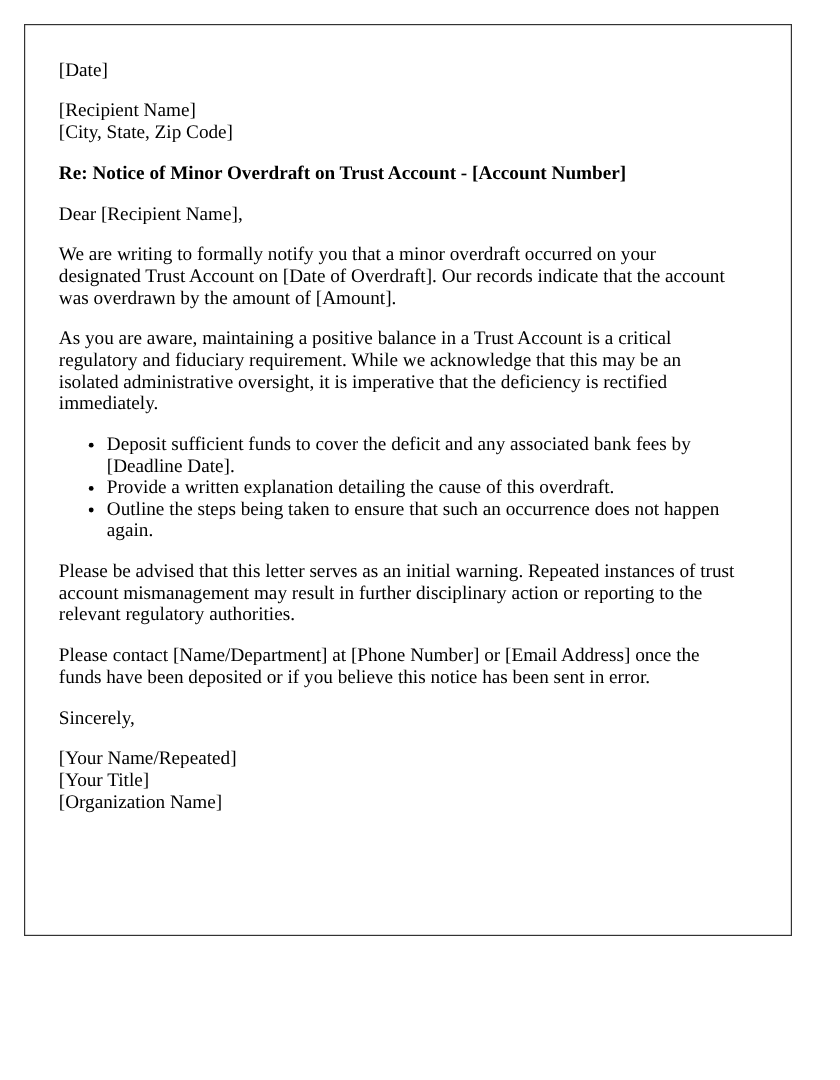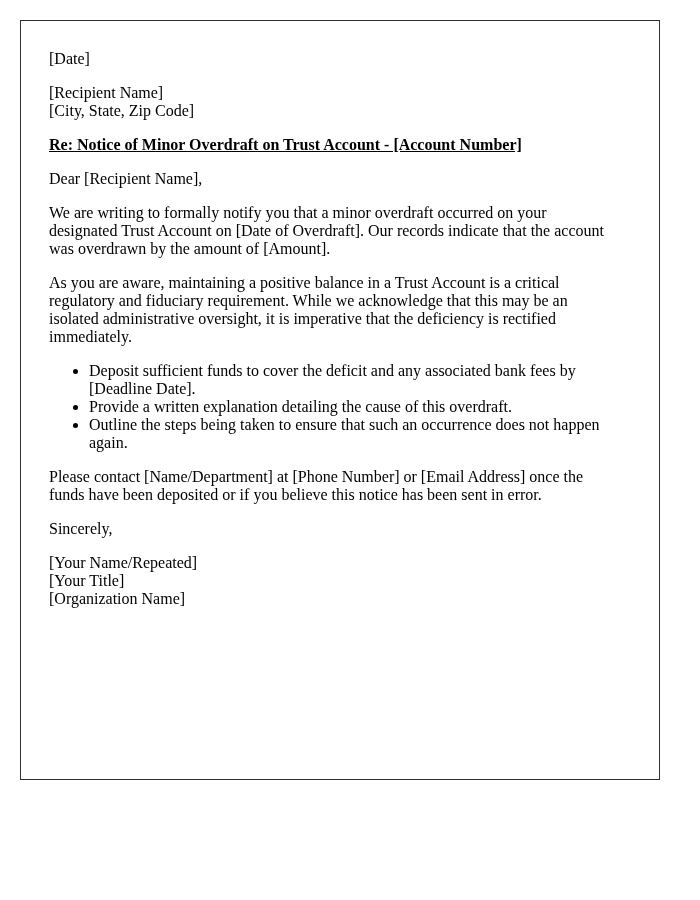--- a/index.html
+++ b/index.html
@@ -27,21 +27,20 @@
     padding: 29px 44px 0 28px;
   }
   .letter p {
     margin: 0 0 16px 0;
   }
   .block .line {
     display: block;
   }
   .subject {
     font-weight: bold;
-    text-decoration: underline;
   }
   .heading {
     font-weight: bold;
   }
   ul.actions {
     margin: 4px 0 16px 0;
     padding-left: 40px;
     list-style: disc;
   }
   ul.actions li {
@@ -68,20 +67,21 @@
 
   <p>As you are aware, maintaining a positive balance in a Trust Account is a critical regulatory and fiduciary requirement. While we acknowledge that this may be an isolated administrative oversight, it is imperative that the deficiency is rectified immediately.</p>
 
 
   <ul class="actions">
     <li>Deposit sufficient funds to cover the deficit and any associated bank fees by [Deadline Date].</li>
     <li>Provide a written explanation detailing the cause of this overdraft.</li>
     <li>Outline the steps being taken to ensure that such an occurrence does not happen again.</li>
   </ul>
 
+  <p>Please be advised that this letter serves as an initial warning. Repeated instances of trust account mismanagement may result in further disciplinary action or reporting to the relevant regulatory authorities.</p>
 
   <p>Please contact [Name/Department] at [Phone Number] or [Email Address] once the funds have been deposited or if you believe this notice has been sent in error.</p>
 
   <p>Sincerely,</p>
 
   <p class="block">
     <span class="line">[Your Name/Repeated]</span>
     <span class="line">[Your Title]</span>
     <span class="line">[Organization Name]</span>
   </p>

